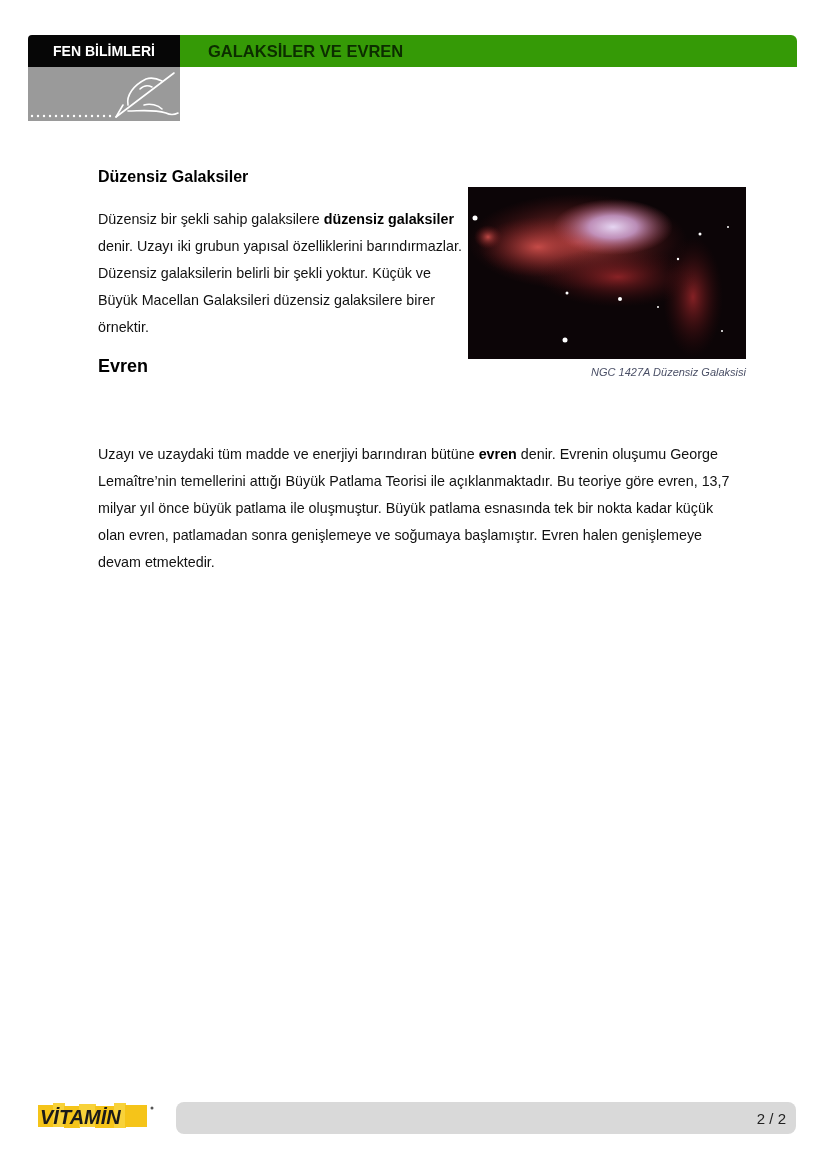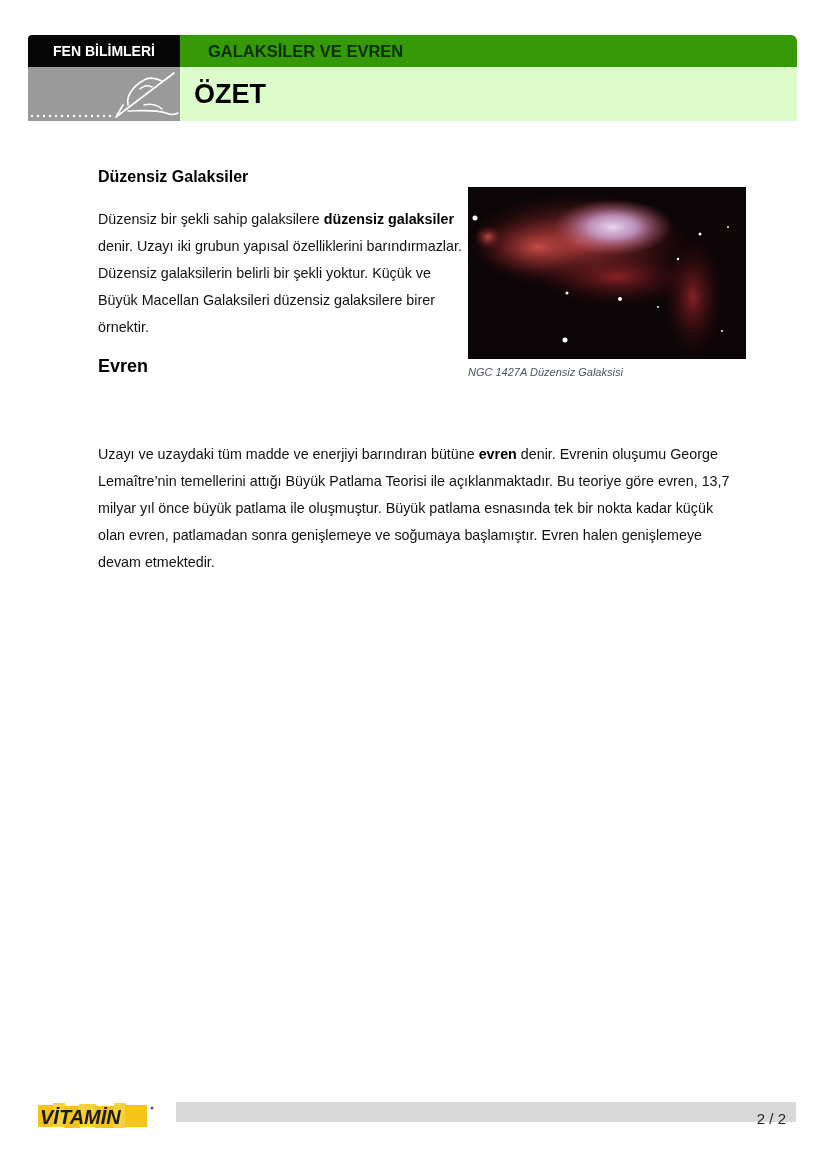--- a/index.html
+++ b/index.html
@@ -10,23 +10,23 @@
   .hdr-icon-box { position: absolute; left: 0; top: 32px; width: 152px; height: 54px; background: #9a9a9a; overflow: hidden; }
   .hdr-summary { position: absolute; left: 152px; top: 32px; right: 0; height: 54px; background: #ddfccc; font-weight: bold; font-size: 27px; color: #000; display: flex; align-items: center; padding-left: 14px; box-sizing: border-box; }
   .h-section { position: absolute; font-weight: bold; color: #000; margin: 0; }
   .h1 { left: 98px; top: 168px; font-size: 16px; }
   .h2 { left: 98px; top: 356px; font-size: 18px; }
   .para { position: absolute; font-size: 14.3px; line-height: 27px; color: #111; margin: 0; }
   .p1 { left: 98px; top: 206px; width: 365px; }
   .p2 { left: 98px; top: 397px; width: 640px; margin-top: 44px; }
   .para b { color: #000; }
   .galaxy { position: absolute; left: 468px; top: 187px; width: 278px; height: 172px; overflow: hidden; background: #0a0406; }
-  .caption { position: absolute; left: 468px; top: 366px; width: 278px; text-align: left; font-size: 11px; font-style: italic; color: #4a4f66; }
+  .caption { position: absolute; left: 468px; top: 366px; width: 278px; text-align: right; font-size: 11px; font-style: italic; color: #4a4f66; }
   .logo { position: absolute; left: 38px; top: 1101px; width: 118px; height: 30px; font-style: italic; }
-  .footer-bar { position: absolute; left: 176px; top: 1102px; width: 620px; height: 20px; background: #d9d9d9; border-radius: 0; }
+  .footer-bar { position: absolute; left: 176px; top: 1102px; width: 620px; height: 32px; background: #d9d9d9; border-radius: 8px; }
   .page-num { position: absolute; right: 10px; top: 0; height: 32px; display: flex; align-items: center; font-size: 15px; color: #222; }
 </style>
 </head>
 <body>
 
 <div class="header">
   <div class="hdr-subject">FEN BİLİMLERİ</div>
   <div class="hdr-topic">GALAKSİLER VE EVREN</div>
   <div class="hdr-icon-box">
     <svg width="152" height="54" viewBox="0 0 152 54">
@@ -49,21 +49,20 @@
           <circle cx="46" cy="49" r="1.2"></circle>
           <circle cx="52" cy="49" r="1.2"></circle>
         <circle cx="58" cy="49" r="1.2"></circle>
           <circle cx="64" cy="49" r="1.2"></circle>
           <circle cx="70" cy="49" r="1.2"></circle>
         <circle cx="76" cy="49" r="1.2"></circle>
           <circle cx="82" cy="49" r="1.2"></circle>
       </g>
     </svg>
   </div>
-  <div class="hdr-summary">ÖZET</div>
 </div>
 
 <h2 class="h-section h1">Düzensiz Galaksiler</h2>
 <p class="para p1">
   <span>Düzensiz bir şekli sahip galaksilere </span><b>düzensiz galaksiler</b><span> denir. Uzayı iki grubun yapısal özelliklerini barındırmazlar. Düzensiz galaksilerin belirli bir şekli yoktur. Küçük ve Büyük Macellan Galaksileri düzensiz galaksilere birer örnektir.</span>
 </p>
 
 <div class="galaxy">
   <svg width="278" height="172" viewBox="0 0 278 172">
     <defs>

